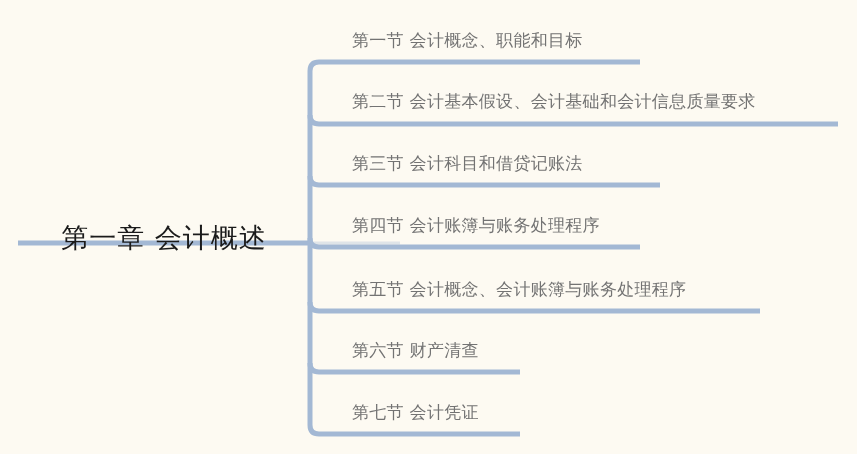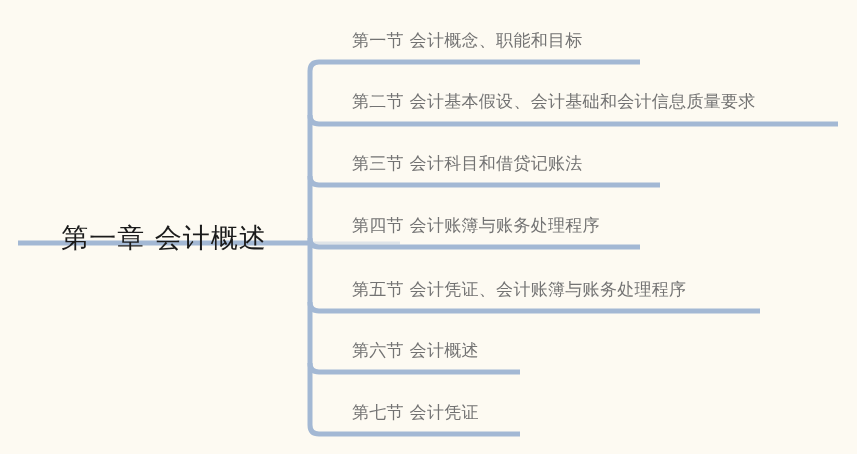--- a/index.html
+++ b/index.html
@@ -101,23 +101,23 @@
       <div class="branch-node" style="left: 352px; top: 71px;">
         <div class="branch-label">第二节 会计基本假设、会计基础和会计信息质量要求</div>
       </div>
       <div class="branch-node" style="left: 352px; top: 133px;">
         <div class="branch-label">第三节 会计科目和借贷记账法</div>
       </div>
       <div class="branch-node" style="left: 352px; top: 195px;">
         <div class="branch-label">第四节 会计账簿与账务处理程序</div>
       </div>
       <div class="branch-node" style="left: 352px; top: 259px;">
-        <div class="branch-label">第五节 会计凭证、会计账簿与账务处理程序</div>
+        <div class="branch-label">第五节 会计概念、会计账簿与账务处理程序</div>
       </div>
       <div class="branch-node" style="left: 352px; top: 320px;">
-        <div class="branch-label">第六节 会计概述</div>
+        <div class="branch-label">第六节 财产清查</div>
       </div>
       <div class="branch-node" style="left: 352px; top: 382px;">
         <div class="branch-label">第七节 会计凭证</div>
       </div>
     </div>
 
 </div>
 
 </body></html>

